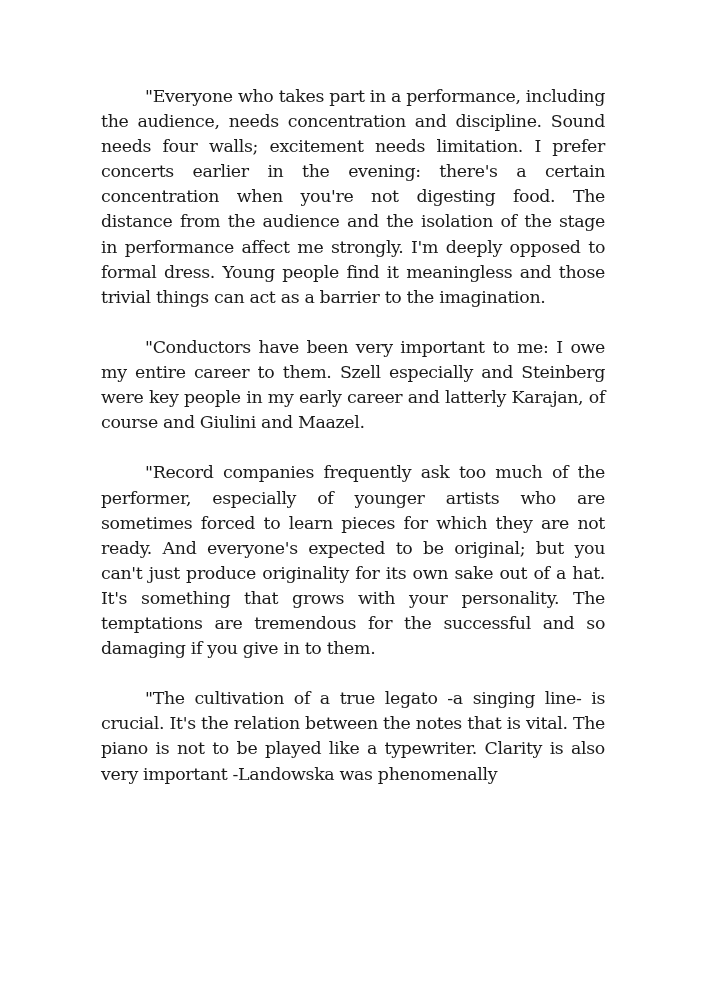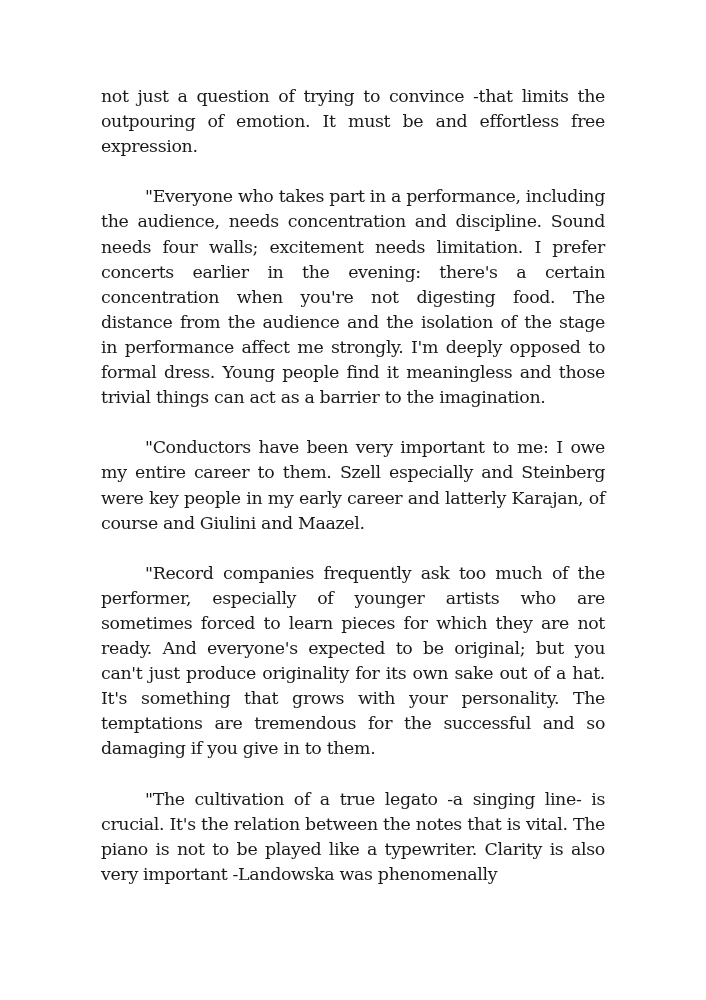--- a/index.html
+++ b/index.html
@@ -33,18 +33,17 @@
       text-indent: 44px;
     }
     .para:last-child {
       margin-bottom: 0;
     }
   </style>
 </head>
 <body>
 
 <div class="page">
-  <p class="para">not just a question of trying to convince -that limits the outpouring of emotion. It must be and effortless free expression.</p>
   <p class="para indent">"Everyone who takes part in a performance, including the audience, needs concentration and discipline. Sound needs four walls; excitement needs limitation. I prefer concerts earlier in the evening: there's a certain concentration when you're not digesting food. The distance from the audience and the isolation of the stage in performance affect me strongly. I'm deeply opposed to formal dress. Young people find it meaningless and those trivial things can act as a barrier to the imagination.</p>
   <p class="para indent">"Conductors have been very important to me: I owe my entire career to them. Szell especially and Steinberg were key people in my early career and latterly Karajan, of course and Giulini and Maazel.</p>
   <p class="para indent">"Record companies frequently ask too much of the performer, especially of younger artists who are sometimes forced to learn pieces for which they are not ready. And everyone's expected to be original; but you can't just produce originality for its own sake out of a hat. It's something that grows with your personality. The temptations are tremendous for the successful and so damaging if you give in to them.</p>
   <p class="para indent">"The cultivation of a true legato -a singing line- is crucial. It's the relation between the notes that is vital. The piano is not to be played like a typewriter. Clarity is also very important -Landowska was phenomenally</p>
 </div>
 
 </body></html>

